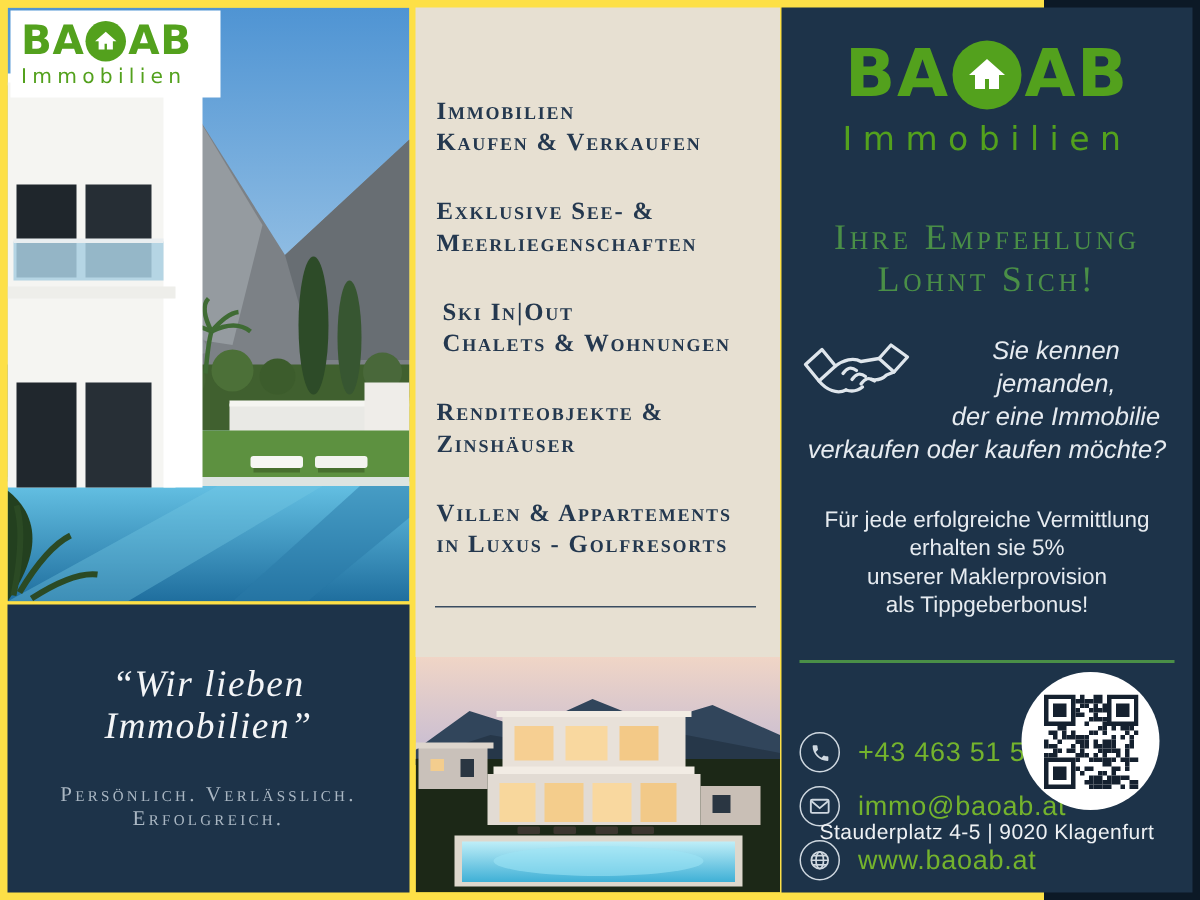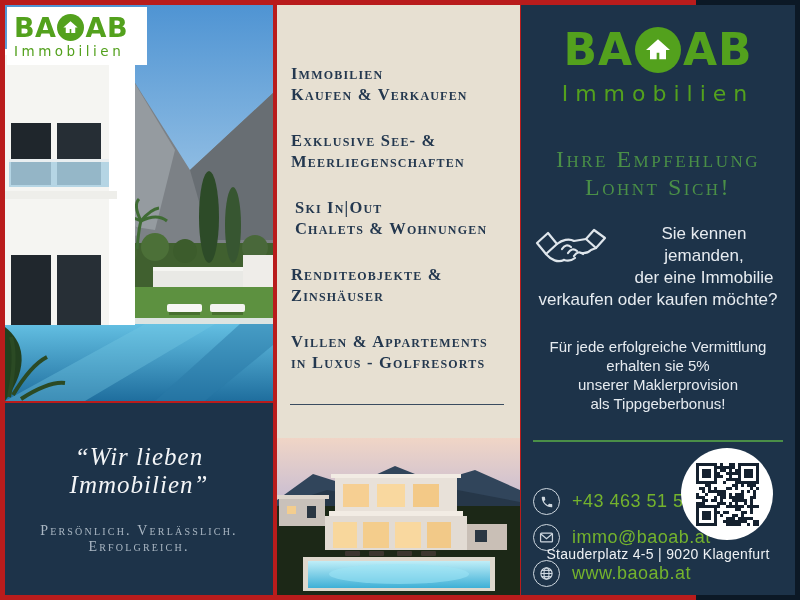--- a/index.html
+++ b/index.html
@@ -1,17 +1,17 @@
 <!DOCTYPE html>
 <html><head>
 <meta charset="utf-8">
 <style>
   * { margin:0; padding:0; box-sizing:border-box; }
   html,body { width:800px; height:600px; overflow:hidden; background:#0c1926; }
-  .poster { position:relative; width:696px; height:600px; background:#b91c1c;
+  .poster { position:relative; width:696px; height:600px; background:#fde047;
             font-family:"Liberation Sans", sans-serif; }
   .panel { position:absolute; }
 
   
   .photo-left { left:5px; top:5px; width:268px; height:396px; overflow:hidden; }
   .photo-left svg { display:block; }
   .logo-box { position:absolute; left:2px; top:2px; width:140px; height:58px;
               background:#ffffff; display:flex; flex-direction:column; justify-content:center;
               padding-left:7px; }
   .logo-row { display:flex; align-items:center; line-height:1; }
@@ -50,21 +50,21 @@
                  text-align:center; color:#e7ecf0; }
   .panel-right .logo-row { justify-content:center; margin-top:22px; }
   .panel-right .ltxt { font-size:44px; letter-spacing:1px; }
   .panel-right .logo-o { width:46px; height:46px; margin:0 2px; }
   .panel-right .logo-sub { font-size:22px; letter-spacing:7px; margin-top:8px; }
 
   .referral-heading { margin-top:39px; font-family:"Liberation Serif", serif;
                       font-variant:small-caps; color:#4a8f47; font-size:24px;
                       letter-spacing:2.5px; line-height:28px; }
 
-  .intro-block { position:relative; margin-top:22px; padding:0 8px; }
+  .intro-block { position:relative; margin-top:22px; padding:0 8px;font-style:italic; }
   .handshake-wrap { position:absolute; left:12px; top:2px; width:76px; height:48px; }
   .intro-line { font-size:17px; line-height:22px; color:#e6ebf0; }
   .intro-line.l1, .intro-line.l2 { padding-left:92px; }
 
   .bonus-block { margin-top:26px; }
   .bonus-line { font-size:15px; line-height:19px; color:#e6ebf0; }
 
   .green-divider { margin:27px 12px 0 12px; border-top:2px solid #4a8f47; }
 
   .contact-block { margin-top:46px; padding-left:12px; text-align:left; }

